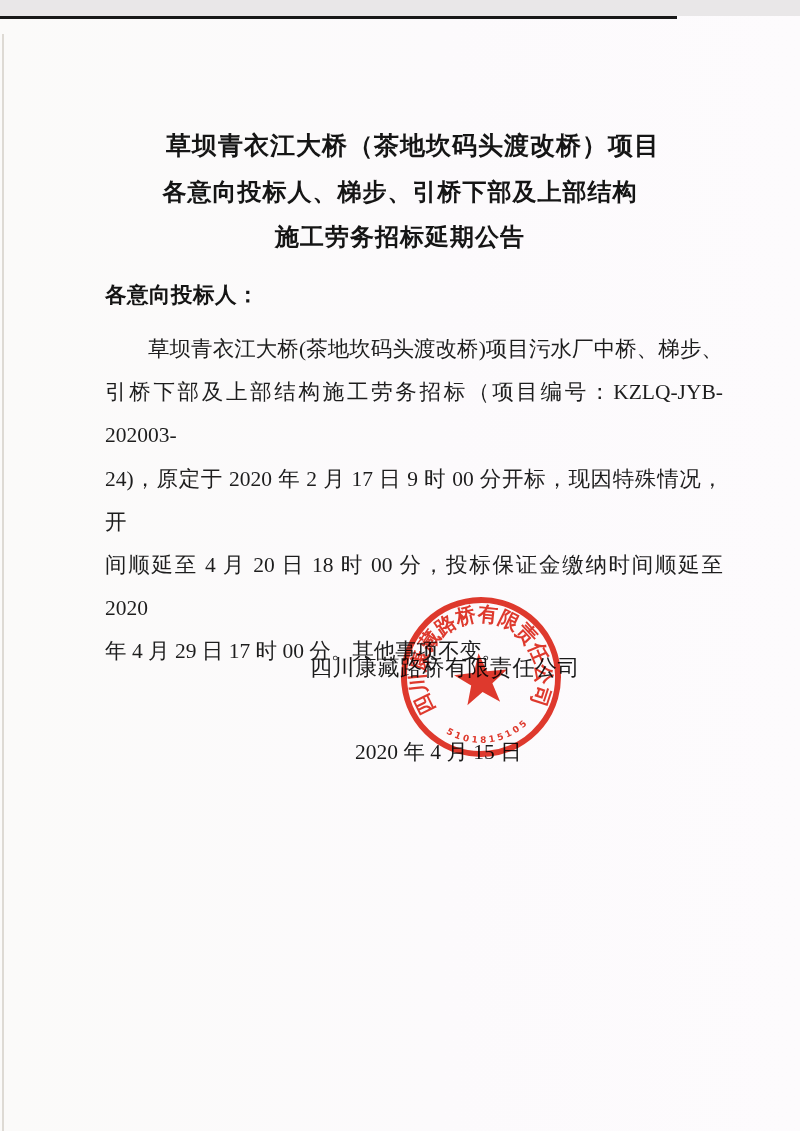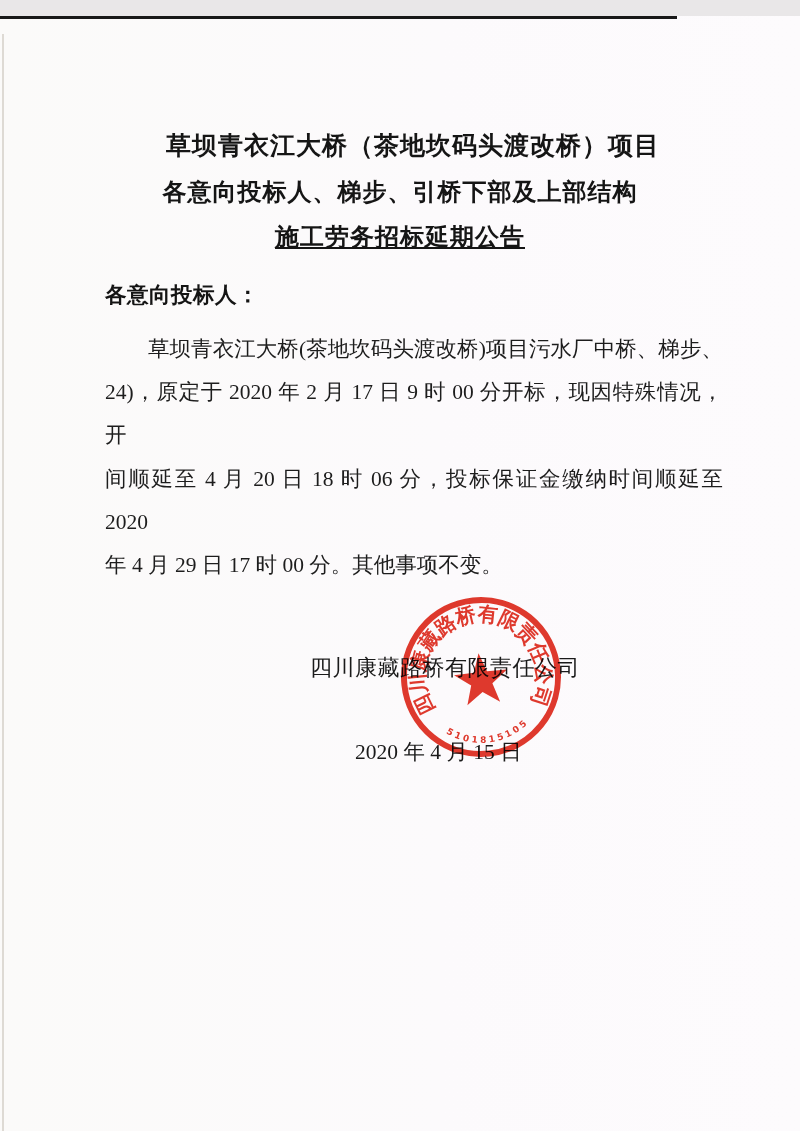--- a/index.html
+++ b/index.html
@@ -17,21 +17,21 @@
   .edge-left{position:absolute;left:2px;top:18px;bottom:0;width:1.5px;background:#dedad4;}
   .edge-bottom{position:absolute;left:0;bottom:0;width:100%;height:1.5px;background:#ded7da;}
 
   .title-line{
     position:absolute;left:0;width:100%;
     text-align:center;font-weight:bold;color:#151515;
     letter-spacing:1px;white-space:nowrap;
   }
   .t1{top:113px;font-size:25px;left:13px;}
   .t2{top:160px;font-size:24px;}
-  .t3{top:205px;font-size:24px;text-decoration:underline;}
+  .t3{top:205px;font-size:24px;}
 
   .salutation{
     position:absolute;left:105px;top:264px;
     font-size:21.5px;font-weight:bold;color:#141414;
     letter-spacing:0.5px;white-space:nowrap;
   }
   .paragraph{
     position:absolute;left:105px;top:312px;width:618px;
     font-size:21.5px;line-height:43.2px;color:#1d1d1d;
   }
@@ -64,22 +64,23 @@
   <div class="edge-bottom"></div>
 
   <div class="title-line t1">草坝青衣江大桥（茶地坎码头渡改桥）项目</div>
   <div class="title-line t2">各意向投标人、梯步、引桥下部及上部结构</div>
   <div class="title-line t3">施工劳务招标延期公告</div>
 
   <div class="salutation">各意向投标人：</div>
 
   <div class="paragraph">
     <div class="para-line first">草坝青衣江大桥(茶地坎码头渡改桥)项目污水厂中桥、梯步、</div>
+    <div class="para-line">引桥下部及上部结构施工劳务招标（项目编号：KZLQ-JYB-202003-</div>
     <div class="para-line">24)，原定于 2020 年 2 月 17 日 9 时 00 分开标，现因特殊情况，开</div>
-    <div class="para-line">间顺延至 4 月 20 日 18 时 06 分，投标保证金缴纳时间顺延至 2020</div>
+    <div class="para-line">间顺延至 4 月 20 日 18 时 00 分，投标保证金缴纳时间顺延至 2020</div>
     <div class="para-line last">年 4 月 29 日 17 时 00 分。其他事项不变。</div>
   </div>
 
   <div class="company-signature">四川康藏路桥有限责任公司</div>
 
   <div class="doc-date">2020 年 4 月 15 日</div>
 
   <svg class="seal" viewBox="-117 -117 234 234" xmlns="http://www.w3.org/2000/svg">
     <g transform="rotate(-6)">
       <circle cx="0" cy="0" r="77" fill="none" stroke="var(--seal-color,#df2b1d)" stroke-width="6"></circle>

